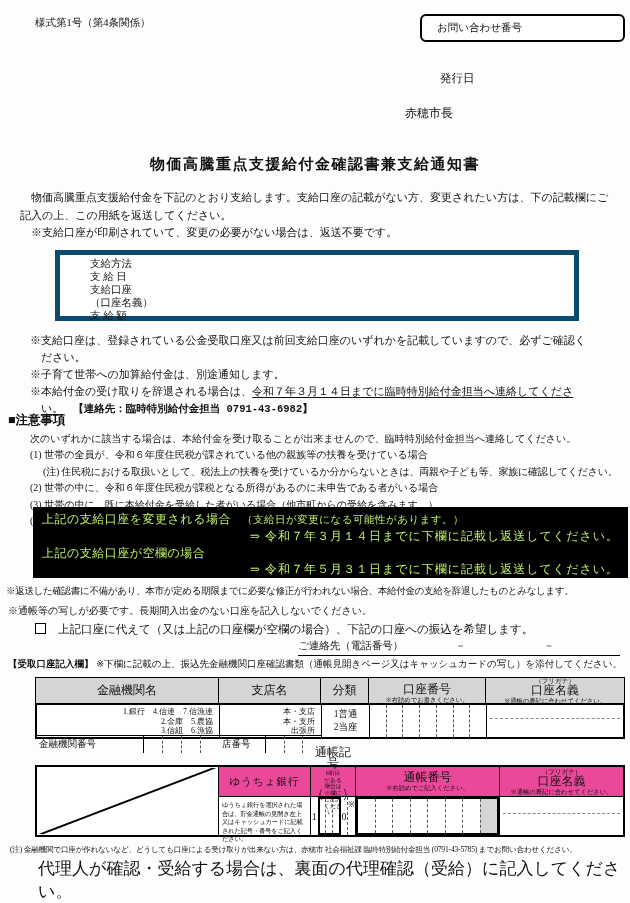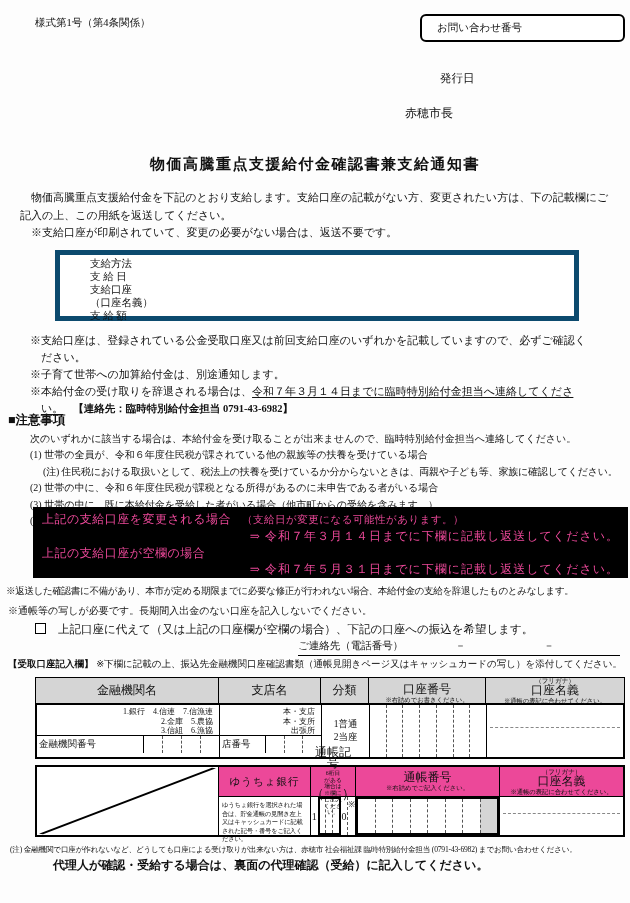--- a/index.html
+++ b/index.html
@@ -23,27 +23,27 @@
   .intro { left:20px; top:189px; width:594px; font-size:11px; line-height:17.5px; }
   .intro .p1 { text-indent:11px; }
   .intro .p2 { padding-left:11px; }
 
   .payment-box { left:55px; top:250px; width:524px; height:71px; border:5px solid #0c4a6e;
                  padding:3px 0 0 30px; font-size:10.5px; line-height:12.9px; background:#fff; }
 
   .acct-notes { left:30px; top:332px; width:560px; font-size:11px; line-height:17px; }
   .note-p { padding-left:11px; text-indent:-11px; }
   .n3-underline { text-decoration:underline; text-underline-offset:2px; }
-  .n3-contact { font-weight:700; margin-left:10px; font-family:Liberation Serif, serif; font-size:10.5px; }
+  .n3-contact { font-weight:700; margin-left:10px; font-family:Liberation Mono, monospace; font-size:10.5px; }
 
   .cautions-heading { left:8px; top:412px; font-size:12.5px; font-weight:700; }
   .cautions { left:30px; top:431px; width:600px; font-size:10px; line-height:16.4px; }
   .c-note { padding-left:13px; letter-spacing:-0.2px; }
 
-  .change-box { left:33px; top:507px; width:595px; height:71px; background:#000; color:#ec4899;
+  .change-box { left:33px; top:507px; width:595px; height:71px; background:#000; color:#bef264;
                 padding:4px 9px 0 9px; }
   .cb-l { font-size:12px; line-height:16px; letter-spacing:0.5px; }
   .cb-sub { font-size:10.5px; }
   .cb-arrow { text-align:right; font-size:12px; line-height:17px; letter-spacing:1px; }
 
   .rn1 { left:6px; top:585px; width:624px; font-size:9.6px; letter-spacing:-0.4px; }
   .rn2 { left:8px; top:604px; font-size:10px; }
   .checkbox-line { left:35px; top:622px; font-size:11.5px; }
   .cb-box { display:inline-block; width:11px; height:11px; border:1.3px solid #000;
             margin-right:12px; vertical-align:-1px; background:#fff; }
@@ -51,21 +51,21 @@
                   font-size:10.5px; padding-bottom:2px; display:flex; }
   .c-dash1 { margin-left:52px; } .c-dash2 { margin-left:78px; }
 
   .acct-heading { left:8px; top:658px; font-size:9.5px; }
   .acct-heading b { font-weight:700; }
 
   
   .t1 { left:35px; top:677px; width:590px; }
   .t1-head { display:flex; height:26px; border:1px solid #000; border-bottom:none;
              background:#d5d5d5; }
-  .t1-body { display:flex; height:56px; border:2px solid #000; background:#fff; }
+  .t1-body { display:flex; height:36px; border:2px solid #000; background:#fff; }
   .th, .tb { flex:0 0 auto; }
   .th { display:flex; flex-direction:column; justify-content:center; align-items:center; text-align:center; }
   .bl { border-left:1px solid #000; }
   .w-bank{width:182px;} .w-branch{width:102px;} .w-class{width:48px;} .w-num{width:117px;justify-content:flex-end;} .w-name{flex:1 1 auto;}
   .hd-main { font-size:12px; line-height:11px; }
   .hd-note { font-size:6.3px; line-height:7px; margin-top:1px; }
   .hd-kana { font-size:6.5px; line-height:7.5px; }
   .opts { height:30px; font-size:8px; line-height:9.5px; text-align:right; padding:2px 6px 0 0; }
   .subrow { height:18px; border-top:1px solid #000; display:flex; font-size:9.5px; }
   .sub-label { flex:1; padding:2px 0 0 2px; white-space:nowrap; }
@@ -93,21 +93,21 @@
   .sym-note-lines { font-size:5.8px; line-height:6.6px; text-align:center; }
   .instr { font-size:6.3px; line-height:8.6px; padding:4px 3px 0 3px; letter-spacing:-0.2px; }
   .b-sym { display:flex; align-items:stretch; }
   .sym-digit { width:14px; display:flex; align-items:center; justify-content:center; font-size:10px; }
   .sym-box { width:44px; border:2px solid #000; display:flex; }
   .kome-cell { flex:1; border-left:1px dashed #555; font-size:8px; text-align:center; padding-top:1px; }
   .pnum-box { width:100%; height:100%; border:2px solid #000; display:flex; }
   .comp-gray { background:#d5d5d5; }
 
   .footnote { left:10px; top:845px; width:616px; font-size:7.6px; letter-spacing:-0.2px; }
-  .proxy { left:53px; top:857px; font-size:12px;font-weight:bold; }
+  .proxy { left:38px; top:857px; font-size:17px; }
 </style>
 </head>
 <body>
 
 <div id="page">
 
   <div class="abs form-number">様式第1号（第4条関係）</div>
 
   <div class="abs inquiry-box">
     <span>お問い合わせ番号</span>
@@ -300,16 +300,16 @@
         <div class="comp"></div>
         <div class="comp"></div>
         <div class="comp comp-gray"></div>
       </div>
     </div>
     <div class="name-cell">
       <div class="mid-dash"></div>
     </div>
   </div>
 
-  <div class="abs footnote">(注) 金融機関で口座が作れないなど、どうしても口座による受け取りが出来ない方は、赤穂市 社会福祉課 臨時特別給付金担当 (0791-43-6982) までお問い合わせください。</div>
+  <div class="abs footnote">(注) 金融機関で口座が作れないなど、どうしても口座による受け取りが出来ない方は、赤穂市 社会福祉課 臨時特別給付金担当 (0791-43-5785) までお問い合わせください。</div>
   <div class="abs proxy">代理人が確認・受給する場合は、裏面の代理確認（受給）に記入してください。</div>
 
 </div>
 
 </body></html>

